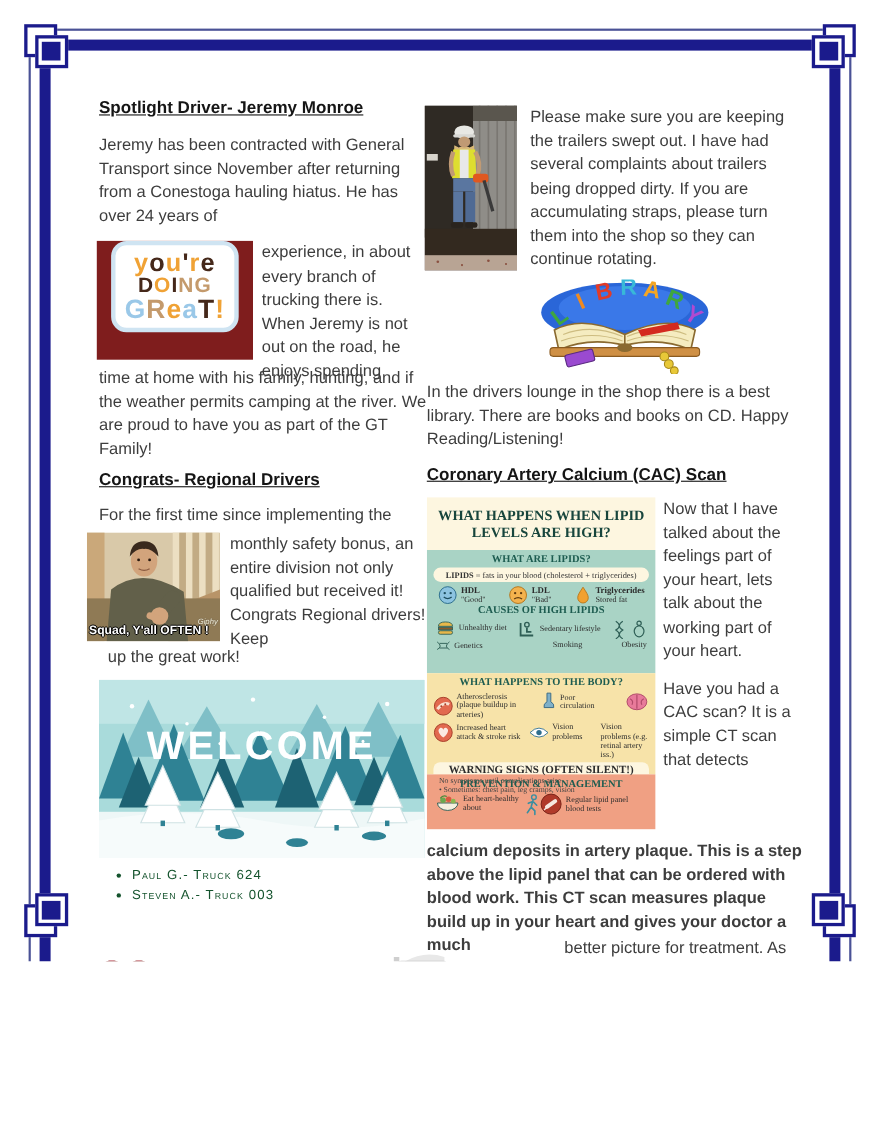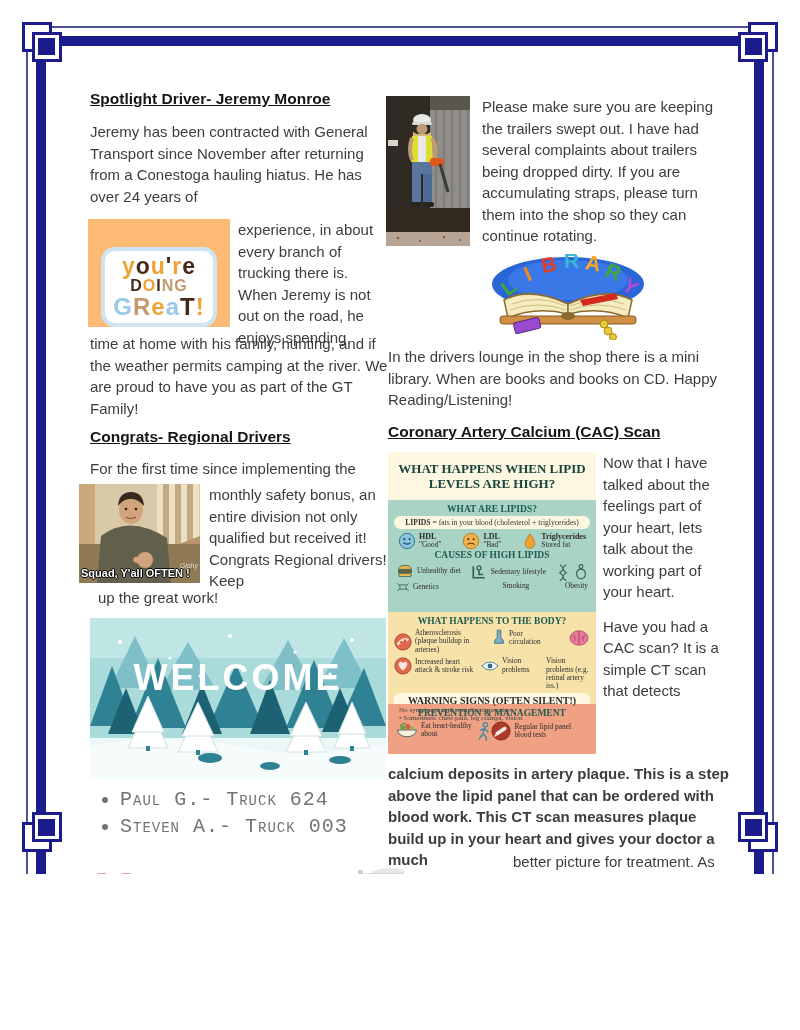--- a/index.html
+++ b/index.html
@@ -17,28 +17,28 @@
   .corner .sqf{position:absolute;left:18px;top:18px;width:17px;height:17px;background:#1b1b8c;}
   .corner.tl{left:20px;top:20px;}
   .corner.tr{right:20px;top:20px;transform:scaleX(-1);}
   .corner.bl{left:20px;bottom:20px;transform:scaleY(-1);}
   .corner.br{right:20px;bottom:20px;transform:scale(-1,-1);}
   
   .h{font-size:15.5px;font-weight:bold;color:#151515;text-decoration:underline;}
   .p{font-size:15px;line-height:21.5px;color:#3d3d3d;}
   .row{display:flex;align-items:flex-start;}
   
-  .sticker-bg{width:142px;height:108px;background:#fdba74;display:flex;align-items:flex-end;justify-content:center;flex:none;}
+  .sticker-bg{width:142px;height:108px;background:#7f1d1d;display:flex;align-items:flex-start;justify-content:center;flex:none;}
   .sticker{background:#fff;border:4px solid #cfe4f2;border-radius:14px;padding:4px 8px;text-align:center;
            box-shadow:0 0 0 2px #ffffff inset;}
   .sticker div{font-weight:bold;letter-spacing:1px;line-height:1.02;}
-  .st1{font-size:23px;} .st2{font-size:16px;} .st3{font-size:24px;}
+  .st1{font-size:23px;} .st2{font-size:19px;} .st3{font-size:24px;}
   
-  .drivers{font-family:Liberation Mono, monospace;font-variant:small-caps;font-size:20px;
-           color:#737373;letter-spacing:1px;margin:0;padding-left:24px;}
+  .drivers{font-family:Liberation Sans, sans-serif;font-variant:small-caps;font-size:12px;
+           color:#14532d;letter-spacing:1px;margin:0;padding-left:24px;}
   .drivers li{margin-bottom:4px;}
   
   .meme-cap{position:absolute;left:2px;bottom:4px;font-size:11px;font-weight:bold;color:#fff;
             text-shadow:-1px 0 #000,1px 0 #000,0 -1px #000,0 1px #000;white-space:nowrap;}
   .meme-wm{position:absolute;right:2px;bottom:14px;font-size:7px;font-style:italic;color:#f0ead0;
            text-shadow:0 0 1px #555;}
   
   .ig{width:208px;box-sizing:border-box;overflow:hidden;font-family:Liberation Serif, serif;}
   .ig-header{background:#fdf6e0;height:48px;display:flex;align-items:center;justify-content:center;
              text-align:center;font-weight:bold;font-size:13px;line-height:15px;color:#17453c;padding:0 8px;box-sizing:border-box;}
@@ -378,21 +378,21 @@
         <text x="38" y="26" transform="rotate(-24 43 22)" style="fill: rgb(240, 138, 30); color: rgb(240, 138, 30);">I</text>
         <text x="54" y="18" transform="rotate(-12 60 14)" style="fill: rgb(226, 59, 40); color: rgb(226, 59, 40);">B</text>
         <text x="76" y="14" transform="rotate(-2 82 10)" style="fill: rgb(56, 184, 216); color: rgb(56, 184, 216);">R</text>
         <text x="97" y="16" transform="rotate(10 103 12)" style="fill: rgb(245, 166, 35); color: rgb(245, 166, 35);">A</text>
         <text x="117" y="24" transform="rotate(22 122 20)" style="fill: rgb(63, 166, 63); color: rgb(63, 166, 63);">R</text>
         <text x="134" y="38" transform="rotate(34 139 34)" style="fill: rgb(176, 74, 208); color: rgb(176, 74, 208);">Y</text>
       </g>
     </svg>
   </div>
 
-  <div class="abs p" style="left:388px;top:346px;width:334px;">In the drivers lounge in the shop there is a mini library. When are books and books on CD. Happy Reading/Listening!</div>
+  <div class="abs p" style="left:388px;top:346px;width:334px;">In the drivers lounge in the shop there is a best library. There are books and books on CD. Happy Reading/Listening!</div>
 
   <div class="abs h" style="left:388px;top:423px;width:340px;">Coronary Artery Calcium (CAC) Scan</div>
 
   <div class="abs ig" style="left:388px;top:452px;">
     <div class="ig-header">WHAT HAPPENS WHEN LIPID LEVELS ARE HIGH?</div>
 
     <div class="ig-teal">
       <div class="ig-h">WHAT ARE LIPIDS?</div>
       <div class="ig-defbox"><b>LIPIDS</b> <span>= fats in your blood (cholesterol + triglycerides)</span></div>
       <div class="ig-row" style="padding:0 4px;">

